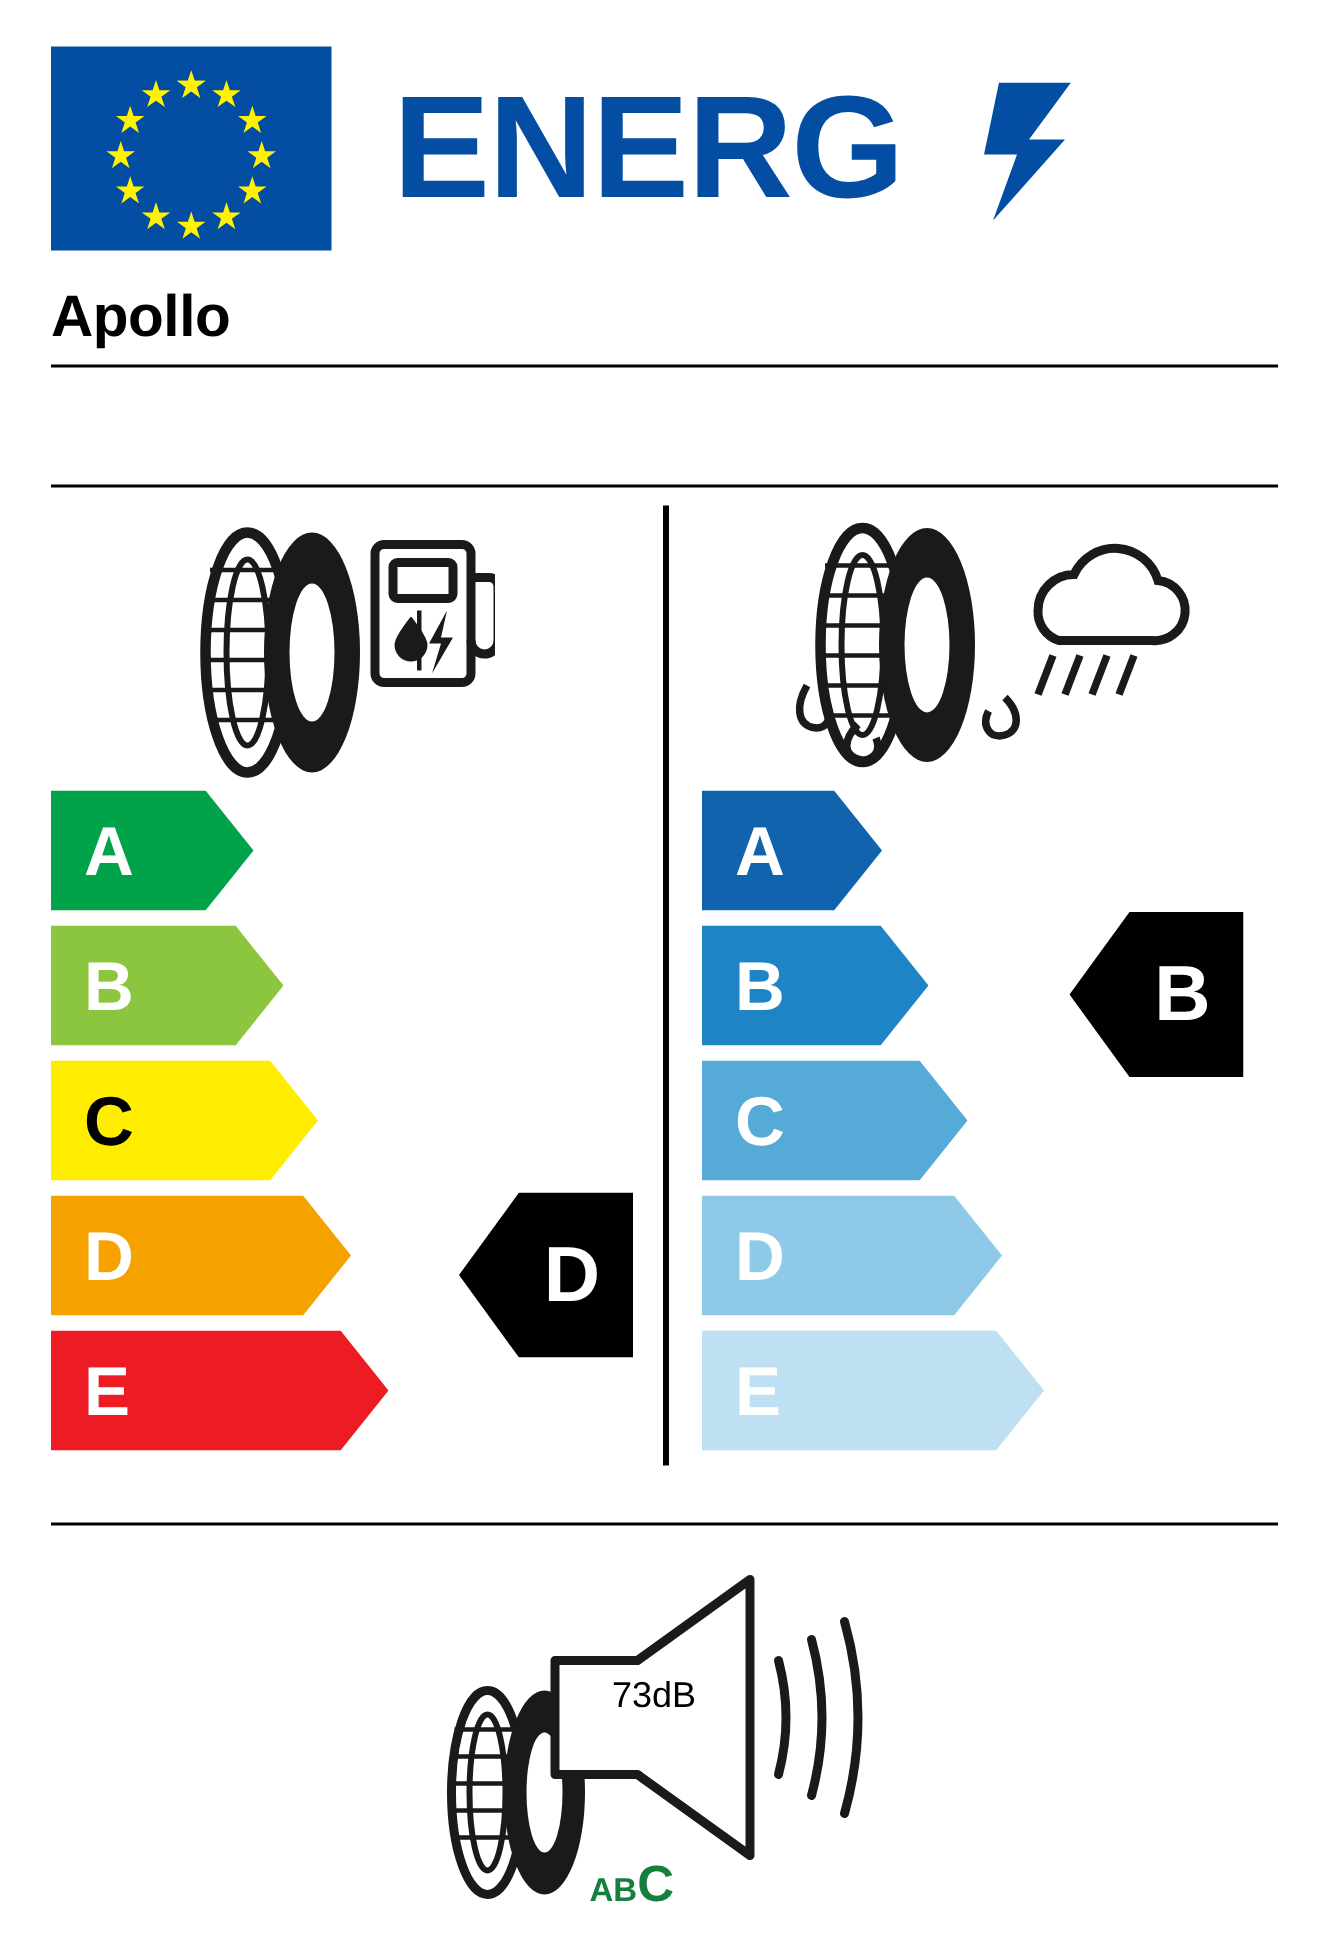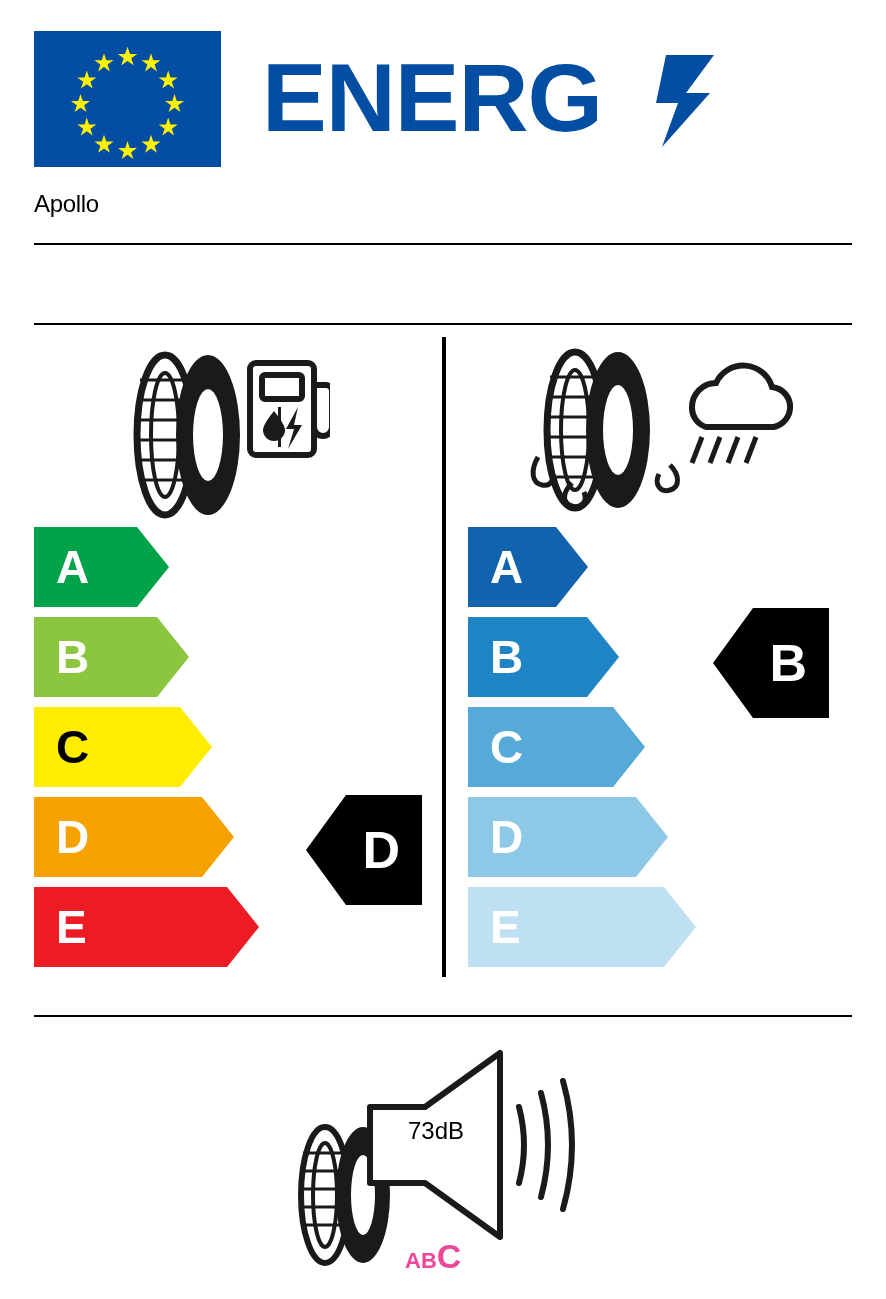--- a/index.html
+++ b/index.html
@@ -32,22 +32,22 @@
     position: absolute;
     left: 228px; top: 24px;
     height: 92px;
   }
   .energ-word svg { display: block; }
 
   
   .brand {
     position: absolute;
     left: 34px; top: 190px;
-    font-size: 24px;
-    font-weight: normal;
+    font-size: 39px;
+    font-weight: bold;
     letter-spacing: -0.3px;
   }
   .rule {
     position: absolute;
     background: #000;
     height: 2px;
   }
   .rule-brand { left: 34px; top: 243px; width: 818px; }
   .rule-top   { left: 34px; top: 323px; width: 818px; }
   .rule-bottom{ left: 34px; top: 1015px; width: 818px; }
@@ -109,24 +109,24 @@
   .noise-db {
     position: absolute;
     left: 92px; top: 72px;
     width: 118px;
     text-align: center;
     font-size: 24px;
     font-weight: normal;
   }
   .noise-class {
     position: absolute;
-    left: 120px; top: 192px;
+    left: 108px; top: 192px;
     font-size: 26px;
     font-weight: bold;
-    color: #ec4899;
+    color: #15803d;
   }
   .noise-class .small { font-size: 22px; font-weight: bold; }
   .noise-class .big { font-size: 34px; font-weight: bold; }
 </style>
 </head>
 <body>
 
 <div class="header">
 
   <div class="eu-flag">

